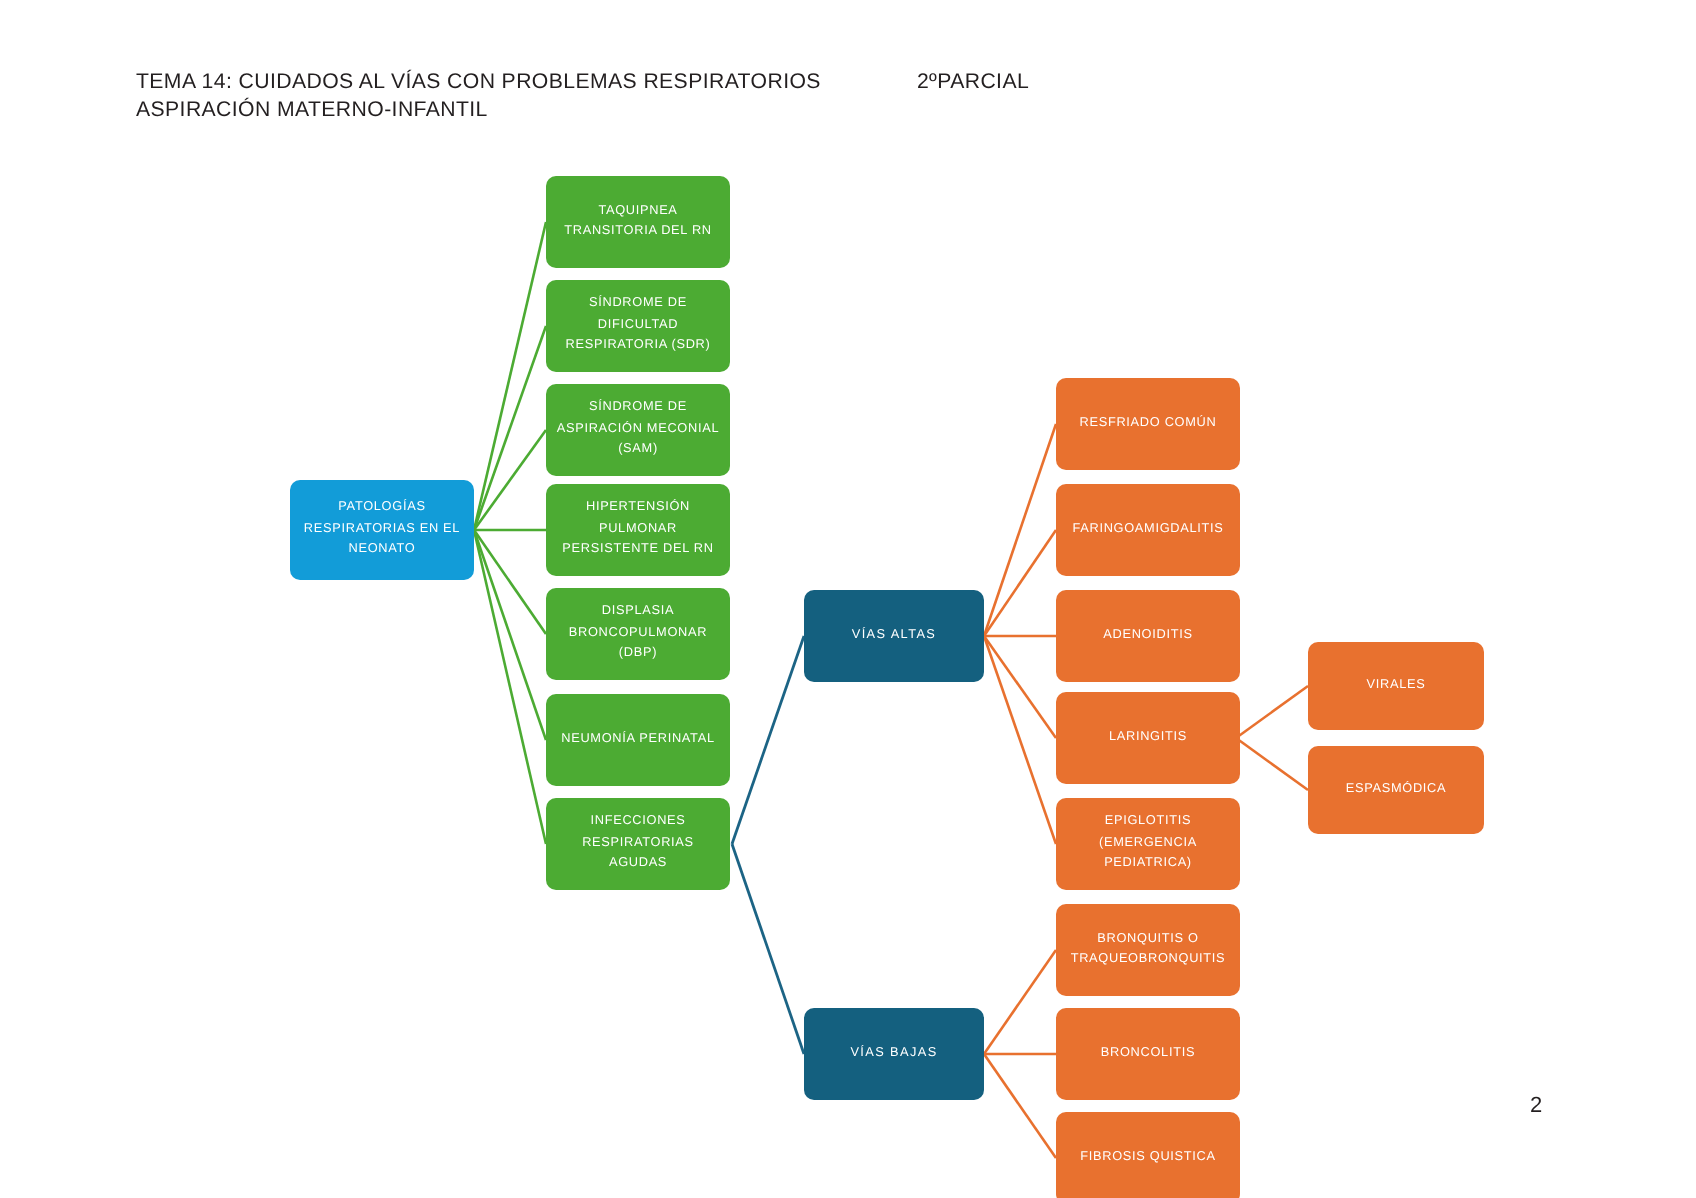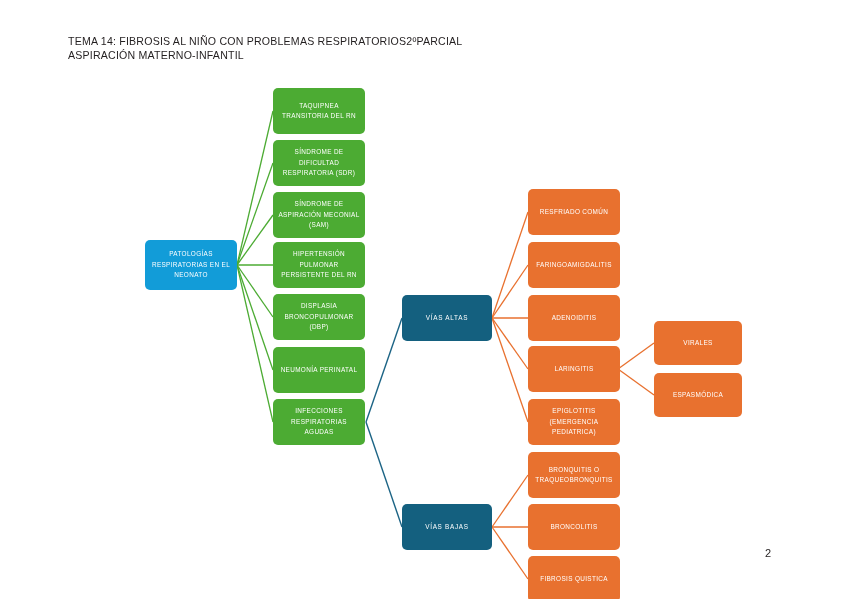--- a/index.html
+++ b/index.html
@@ -26,20 +26,21 @@
     line-height: 14px;
     letter-spacing: 0.2px;
     color: #231f20;
     white-space: pre;
   }
   #doc-title .title-line {
     display: block;
   }
   #doc-title .title-parcial {
     display: inline-block;
+    margin-left: 48px;
   }
 
   
   #page-number {
     position: absolute;
     left: 765px;
     top: 547px;
     font-size: 11px;
     color: #231f20;
   }
@@ -221,15 +222,15 @@
   <div class="node orange" style="left:528px; top:504px; width:92px; height:46px;">
     <span class="node-label">BRONCOLITIS</span>
   </div>
 
   <div class="node orange" style="left:528px; top:556px; width:92px; height:46px;">
     <span class="node-label">FIBROSIS QUISTICA</span>
   </div>
 
 </div>
 
-<div id="doc-title"><span class="title-line"><span>TEMA 14: FIBROSIS AL NIÑO CON PROBLEMAS RESPIRATORIOS</span><span class="title-parcial">2ºPARCIAL</span></span><span class="title-line">ASPIRACIÓN MATERNO-INFANTIL</span></div>
+<div id="doc-title"><span class="title-line"><span>TEMA 14: CUIDADOS AL VÍAS CON PROBLEMAS RESPIRATORIOS</span><span class="title-parcial">2ºPARCIAL</span></span><span class="title-line">ASPIRACIÓN MATERNO-INFANTIL</span></div>
 
 <div id="page-number">2</div>
 
 </body></html>

